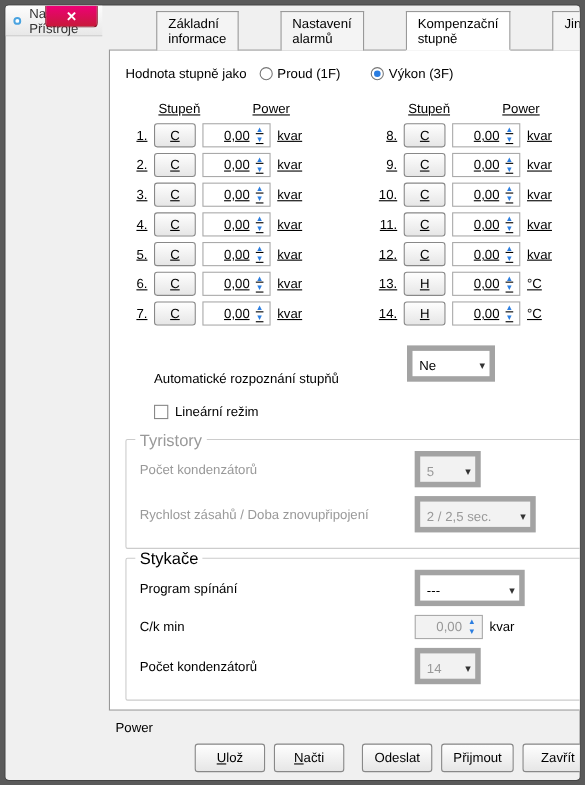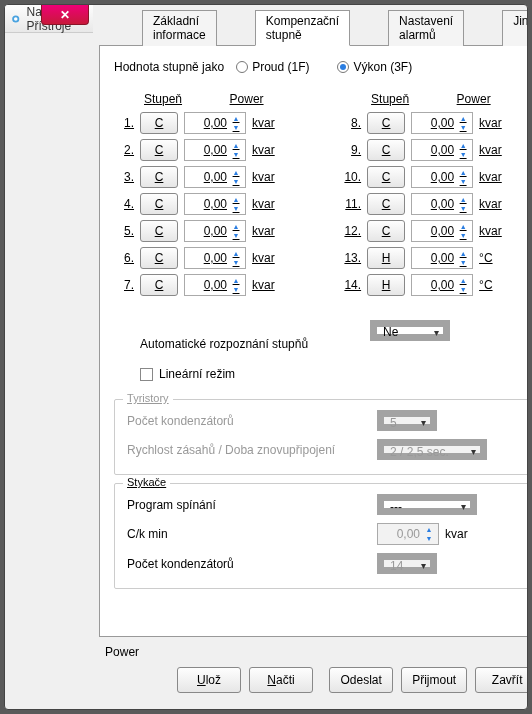--- a/index.html
+++ b/index.html
@@ -30,27 +30,27 @@
 .btn.s { width: 38px; padding: 0; }
 .spin { width: 62px; height: 22px; border: 1px solid #aaa; background: #fff; display: flex; align-items: center; position: relative; }
 .spin input { border: none; width: 44px; text-align: right; padding-right: 2px; outline: none; background: transparent; }
 .spin .sp { width: 14px; display: flex; flex-direction: column; }
 .spin .sp div { height: 9px; font-size: 7px; color: #2a7de1; text-align: center; line-height: 9px; cursor: pointer; }
 .spin.dis { background: #f2f2f2; color: #999; }
 .spin.dis input { color: #999; }
 .unit { width: 28px; }
 .sect { margin-top: 8px; }
 .sect .lbl { display: inline-block; width: 230px; margin-top: 28px; }
-.combo { height: 21px; border: 7px solid #a3a3a3; background: #fff; display: inline-flex; align-items: center; padding: 4px 18px 0 6px; position: relative; min-width: 60px; }
+.combo { height: 33px; border: 5px solid #a3a3a3; background: #fff; display: inline-flex; align-items: center; padding: 4px 18px 0 6px; position: relative; min-width: 60px; }
 .combo::after { content: "▾"; position: absolute; right: 4px; font-size: 10px; color: #333; }
 .combo.dis { background: #f2f2f2; color: #999; }
 .chk { width: 13px; height: 13px; border: 1px solid #888; background: #fff; display: inline-block; vertical-align: middle; margin-right: 6px; }
 .group { border: 1px solid #ccc; border-radius: 2px; padding: 10px 12px 6px; margin-top: 8px; position: relative; }
 .group.dis { color: #999; }
-.group .gt { position: absolute; top: -8px; left: 8px; background: #fff; padding: 0 4px; font-size: 11px; text-decoration: underline; }
+.group .gt { position: absolute; top: -8px; left: 8px; background: #fff; padding: 0 4px; font-size: 15px; }
 .grow { display: flex; align-items: center; margin-bottom: 8px; }
 .grow .gl { width: 250px; }
 .status { padding: 8px 6px 4px; }
 .footer { display: flex; padding: 4px 10px 10px; gap: 8px; }
 .footer .spacer { flex: 1; }
 .btn.f { min-width: 64px; }
 .u { text-decoration: underline; }
 </style>
 </head>
 <body>
@@ -62,22 +62,22 @@
         <circle cx="8" cy="8" r="3" fill="#fff"></circle>
       </svg>
     <span class="title">Nastavení Přístroje</span>
     <div class="closebtn">
       <span>✕</span>
     </div>
   </div>
   <div class="content">
     <div class="tabs">
       <div class="tab">Základní informace</div>
+      <div class="tab">Nastavení alarmů</div>
       <div class="tab active">Kompenzační stupně</div>
-      <div class="tab">Nastavení alarmů</div>
       <div class="tab">Jiné</div>
     </div>
     <div class="tabpage">
 
       <div class="row radio-row">
         <span>Hodnota stupně jako</span>
         <span class="radio"></span>
         <span>Proud (1F)</span>
         <span class="radio sel" style="margin-left:28px"></span>
         <span>Výkon (3F)</span>

